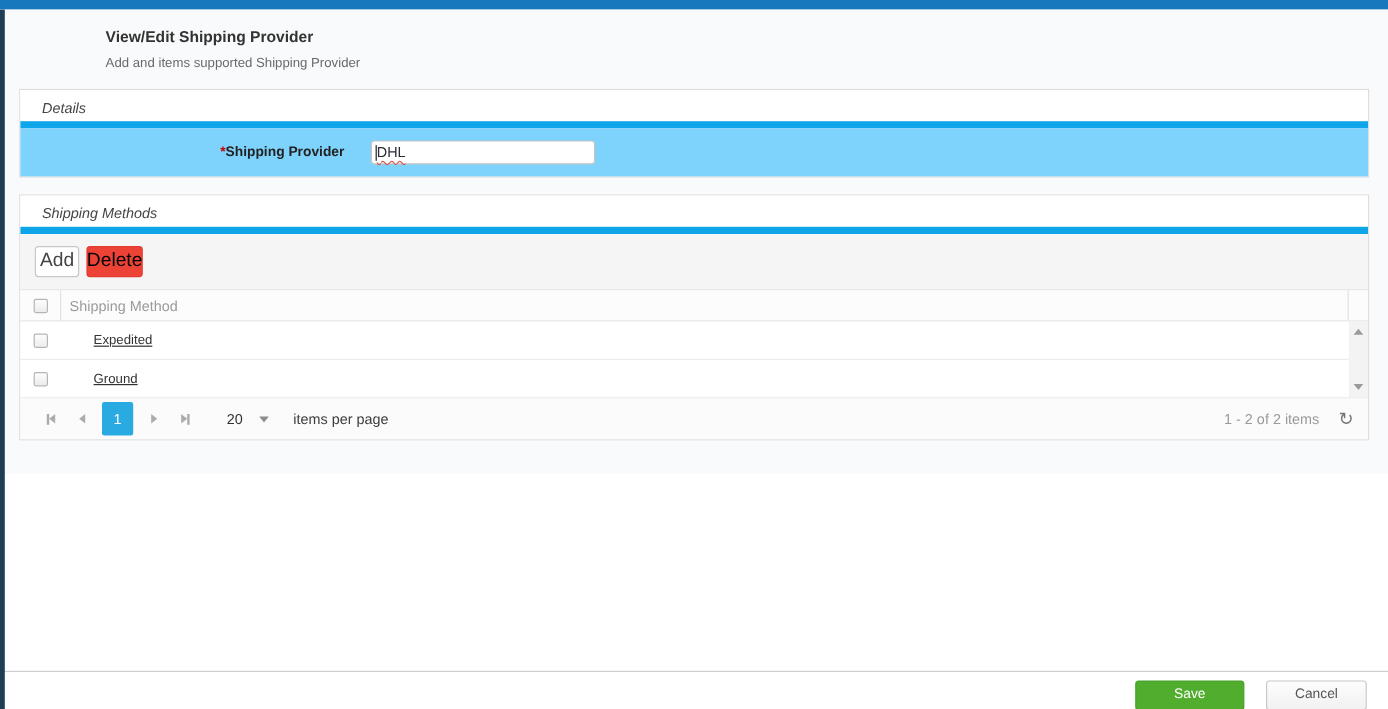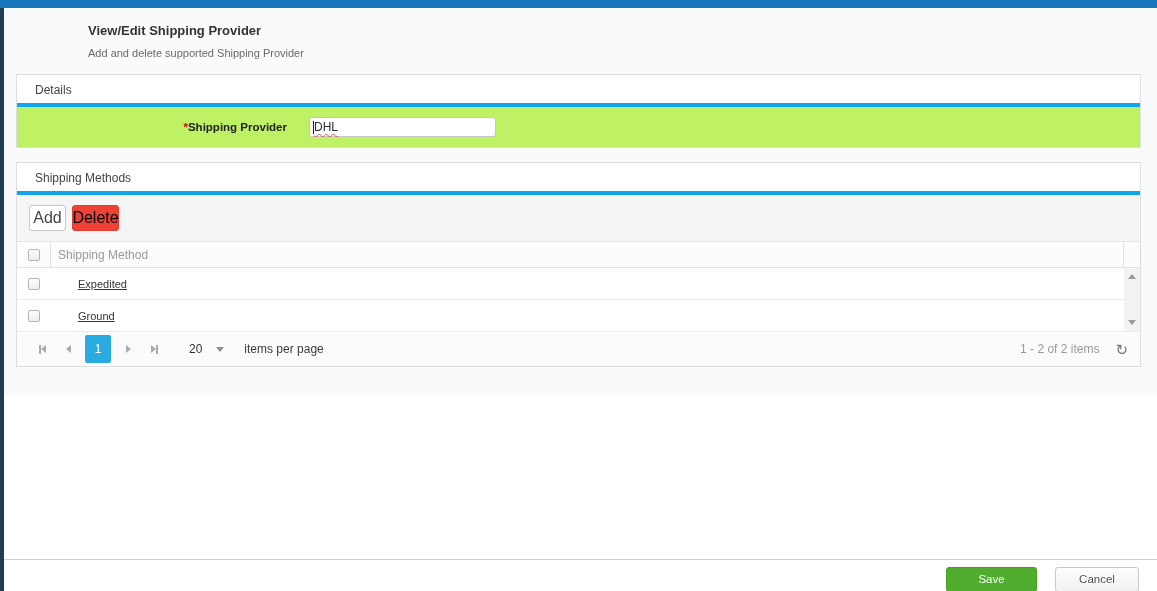--- a/index.html
+++ b/index.html
@@ -10,24 +10,24 @@
 
   .panel { background:#f9fafb; padding:15px 16px 28px 16px; }
 
   .page-header { padding-left:72px; }
   .page-title { font-size:13px; font-weight:700; color:#333; line-height:16px; }
   .page-subtitle { margin-top:8px; font-size:11px; color:#6a6a6a; line-height:13px; }
 
   .card { background:#fff; border:1px solid #dedede; margin-top:14px; }
   .card + .card { }
   .card-header { height:32px; line-height:31px; padding-left:18px; font-size:12px; color:#444;
-    background:#fff; border-bottom:4px solid #0ea5e9; }
+    background:#fff; border-bottom:6px solid #0ea5e9;font-style:italic; }
 
   
-  .details-body { background:#bef264; height:40px; display:flex; align-items:center; }
+  .details-body { background:#7dd3fc; height:40px; display:flex; align-items:center; }
   .field-label { width:270px; text-align:right; font-size:11.5px; font-weight:700; color:#222; }
   .req { color:#cc0000; font-weight:700; }
   .textbox { margin-left:22px; width:187px; height:20px; background:#fff; border:1px solid #c6c6c6;
     border-radius:3px; display:flex; align-items:center; padding-left:3px;text-align:center; }
   .caret { width:1px; height:13px; background:#222; display:inline-block; }
   .textbox-value { font-size:12px; color:#2b2b3a;
     text-decoration:underline; text-decoration-style:wavy; text-decoration-color:#d85a52;
     text-decoration-thickness:1px; text-underline-offset:2px; }
 
   
@@ -92,21 +92,21 @@
 </head>
 <body>
 
 <div class="topbar"></div>
 <div class="left-strip"></div>
 
 <div class="panel">
 
   <div class="page-header">
     <div class="page-title">View/Edit Shipping Provider</div>
-    <div class="page-subtitle">Add and delete supported Shipping Provider</div>
+    <div class="page-subtitle">Add and items supported Shipping Provider</div>
   </div>
 
   <div class="card">
     <div class="card-header">Details</div>
     <div class="details-body">
       <div class="field-label"><span class="req">*</span><span>Shipping Provider</span></div>
       <div class="textbox">
         <span class="caret"></span>
         <span class="textbox-value">DHL</span>
       </div>

